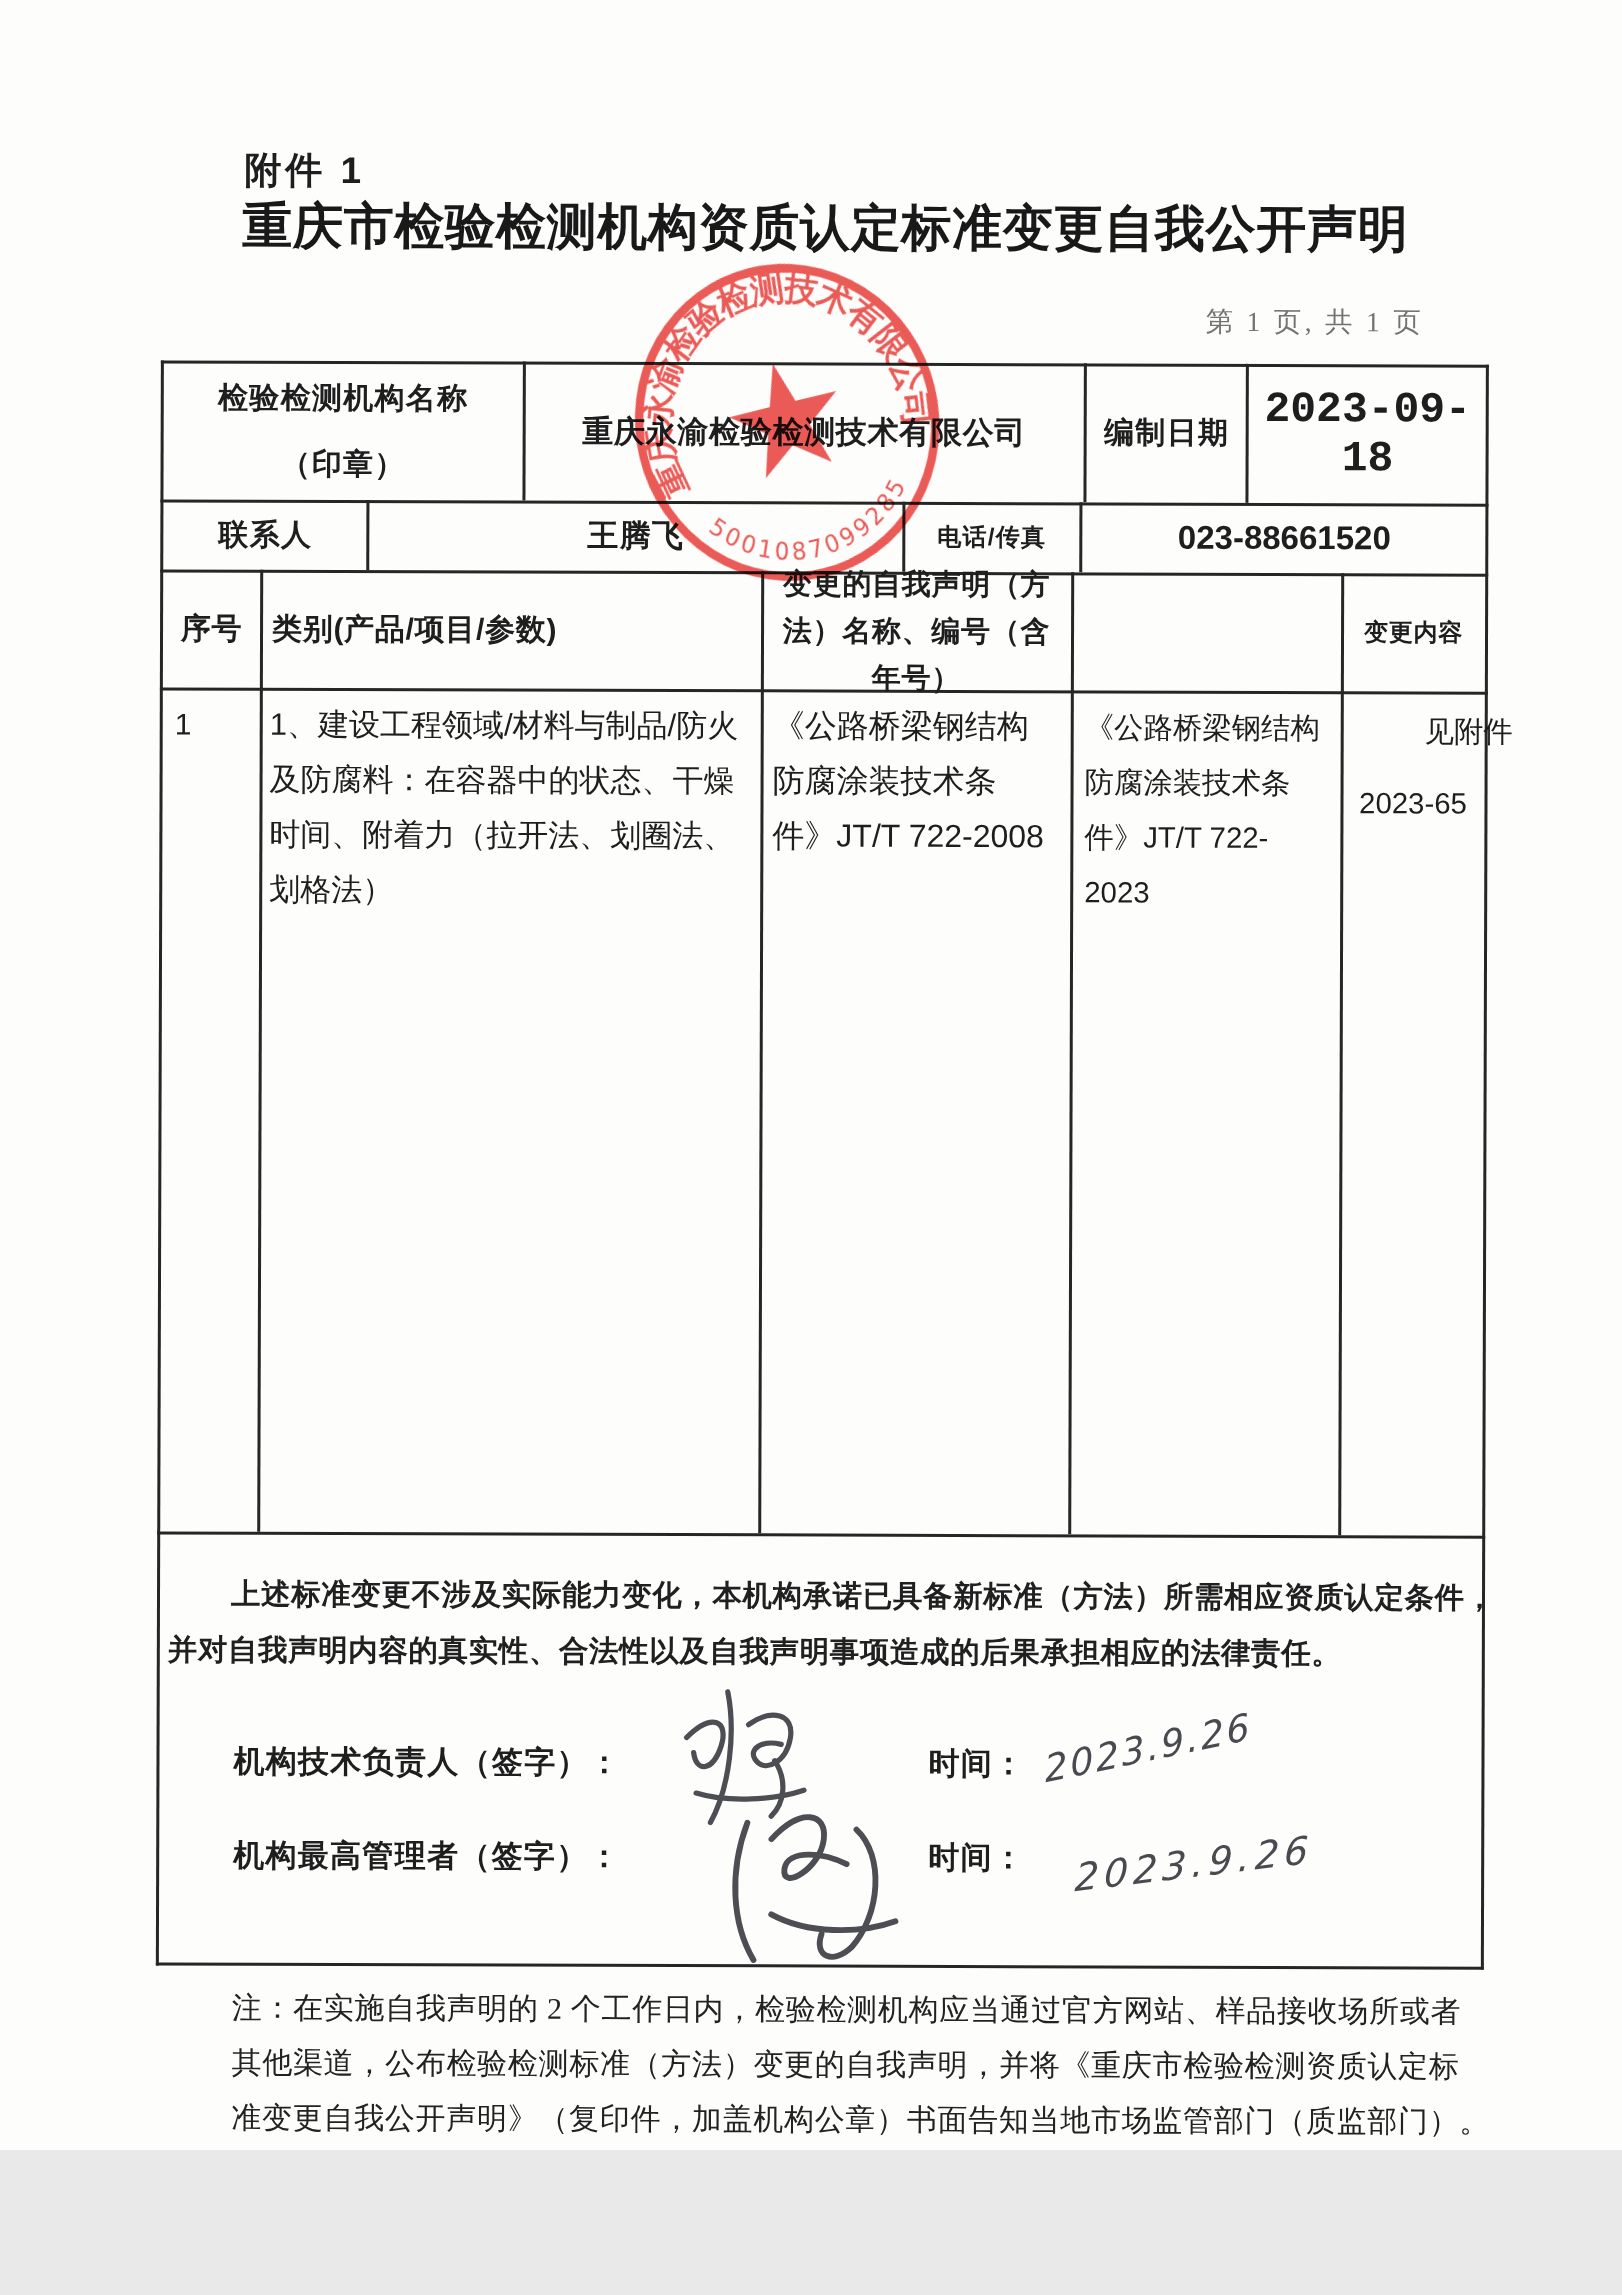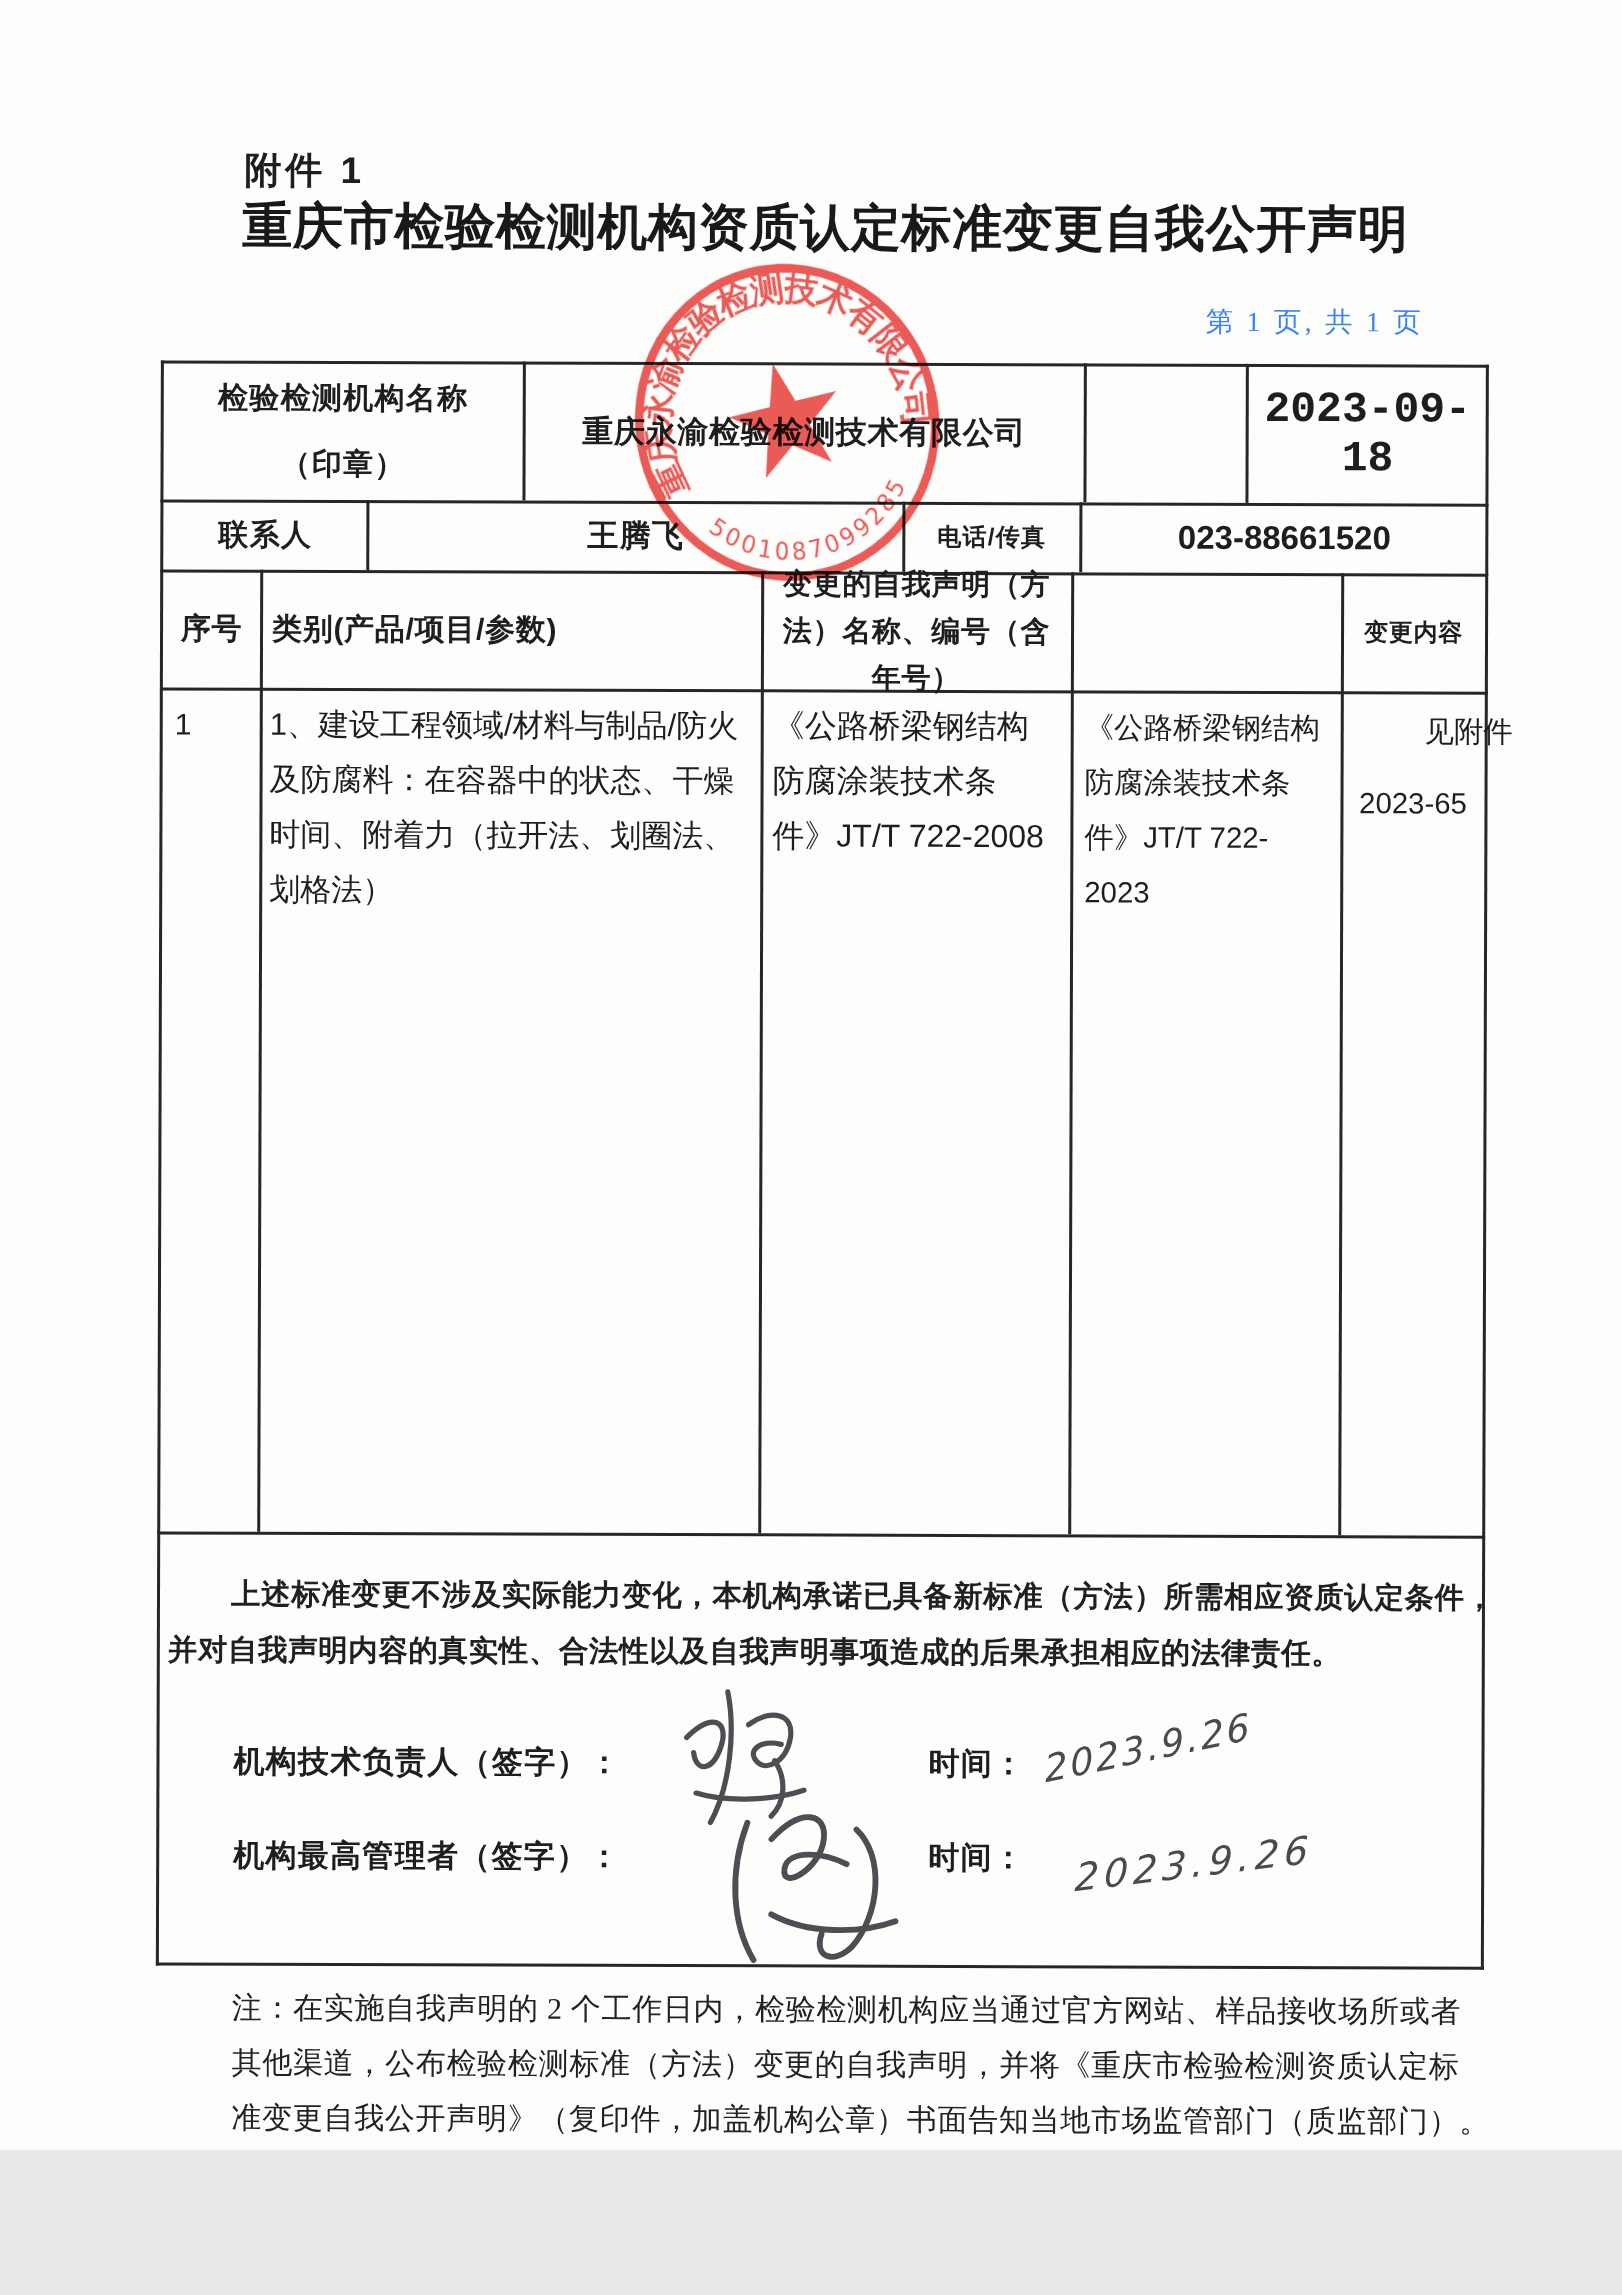--- a/index.html
+++ b/index.html
@@ -7,21 +7,21 @@
          font-family:"Liberation Sans",sans-serif;color:#1e1e1e;}
   .tilt{position:absolute;inset:0;transform:rotate(0.18deg);transform-origin:40% 30%;}
   .abs{position:absolute;}
   .hline{position:absolute;height:2.6px;background:#262626;}
   .vline{position:absolute;width:2.6px;background:#262626;}
   .cellflex{position:absolute;display:flex;align-items:center;justify-content:center;text-align:center;}
   .hei{font-family:"Liberation Sans",sans-serif;}
   .song{font-family:"Liberation Serif",serif;}
   .attach{left:243px;top:147px;font-size:37px;font-weight:700;letter-spacing:3.9px;}
   .title{left:241px;top:194px;font-size:50px;font-weight:800;letter-spacing:0.7px;color:#191919;white-space:nowrap;}
-  .pageind{left:1135px;top:302px;width:288px;text-align:right;font-size:27.5px;letter-spacing:3.3px;color:#3b82f6;}
+  .pageind{left:1135px;top:302px;width:288px;text-align:right;font-size:27.5px;letter-spacing:3.3px;color:#737373;}
   .lbl{font-weight:600;letter-spacing:1.3px;}
   .val{font-weight:600;}
   .hdr{font-weight:600;letter-spacing:0.7px;}
   .body-cell{position:absolute;font-weight:500;line-height:55px;word-break:break-word;}
   .decl{position:absolute;font-size:29.4px;font-weight:600;letter-spacing:0.7px;white-space:nowrap;color:#202020;}
   .siglabel{position:absolute;font-size:31px;font-weight:700;letter-spacing:1.3px;}
   .hand{position:absolute;font-family:"DejaVu Sans",sans-serif;font-style:italic;color:#3a3b42;opacity:.92;}
   .note{position:absolute;left:236px;width:1263px;font-size:30px;letter-spacing:0.7px;line-height:55px;color:#222;}
   .stamp{position:absolute;left:626px;top:254px;width:321px;height:336px;transform:rotate(-14deg);
          opacity:.88;mix-blend-mode:multiply;filter:blur(0.3px);z-index:5;}
@@ -54,20 +54,21 @@
     <div class="vline" style="left:902px;top:501px;height:70px;"></div>
     <div class="vline" style="left:1079px;top:501px;height:70px;"></div>
     <div class="vline" style="left:260px;top:571px;height:962px;"></div>
     <div class="vline" style="left:761px;top:571px;height:962px;"></div>
     <div class="vline" style="left:1071px;top:571px;height:962px;"></div>
     <div class="vline" style="left:1341px;top:571px;height:962px;"></div>
 
     <div class="cellflex hei lbl" style="left:163px;top:376px;width:359px;height:46px;font-size:30px;">检验检测机构名称</div>
     <div class="cellflex hei lbl" style="left:163px;top:442px;width:359px;height:46px;font-size:30px;">（印章）</div>
     <div class="cellflex hei val" style="left:524px;top:362px;width:559px;height:139px;font-size:31px;letter-spacing:0.7px;">重庆永渝检验检测技术有限公司</div>
+    <div class="cellflex hei lbl" style="left:1086px;top:362px;width:160px;height:139px;font-size:30px;">编制日期</div>
     <div class="cellflex hei val" style="left:1248px;top:362px;width:238px;height:139px;font-size:43px;font-family:Liberation Mono, monospace;">2023-09-18</div>
 
     <div class="cellflex hei lbl" style="left:163px;top:501px;width:204px;height:70px;font-size:30px;">联系人</div>
     <div class="cellflex hei val" style="left:369px;top:501px;width:533px;height:70px;font-size:31px;letter-spacing:1.3px;">王腾飞</div>
     <div class="cellflex hei lbl" style="left:904px;top:501px;width:175px;height:70px;font-size:24px;">电话/传真</div>
     <div class="cellflex hei val" style="left:1082px;top:501px;width:404px;height:70px;font-size:33px;">023-88661520</div>
 
     <div class="cellflex hei hdr" style="left:163px;top:571px;width:97px;height:118px;font-size:30px;">序号</div>
     <div class="cellflex hei hdr" style="left:272px;top:571px;width:478px;height:118px;justify-content:flex-start;text-align:left;font-size:30px;">类别(产品/项目/参数)</div>
     <div class="cellflex hei hdr" style="left:771px;top:571px;width:291px;height:118px;font-size:29px;line-height:47px;">变更的自我声明（方法）名称、编号（含年号）</div>

